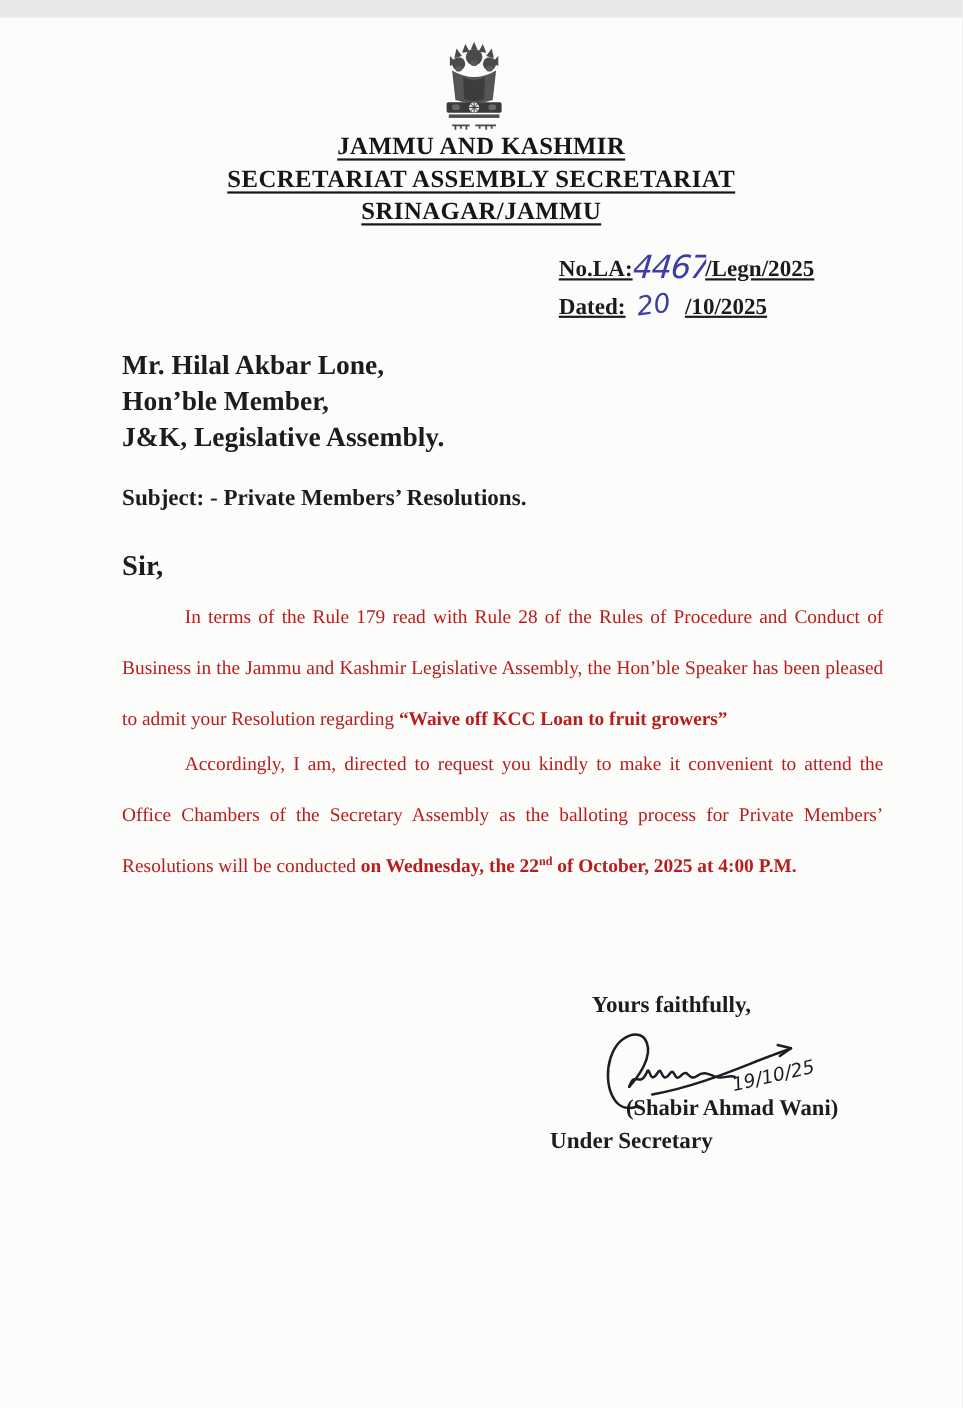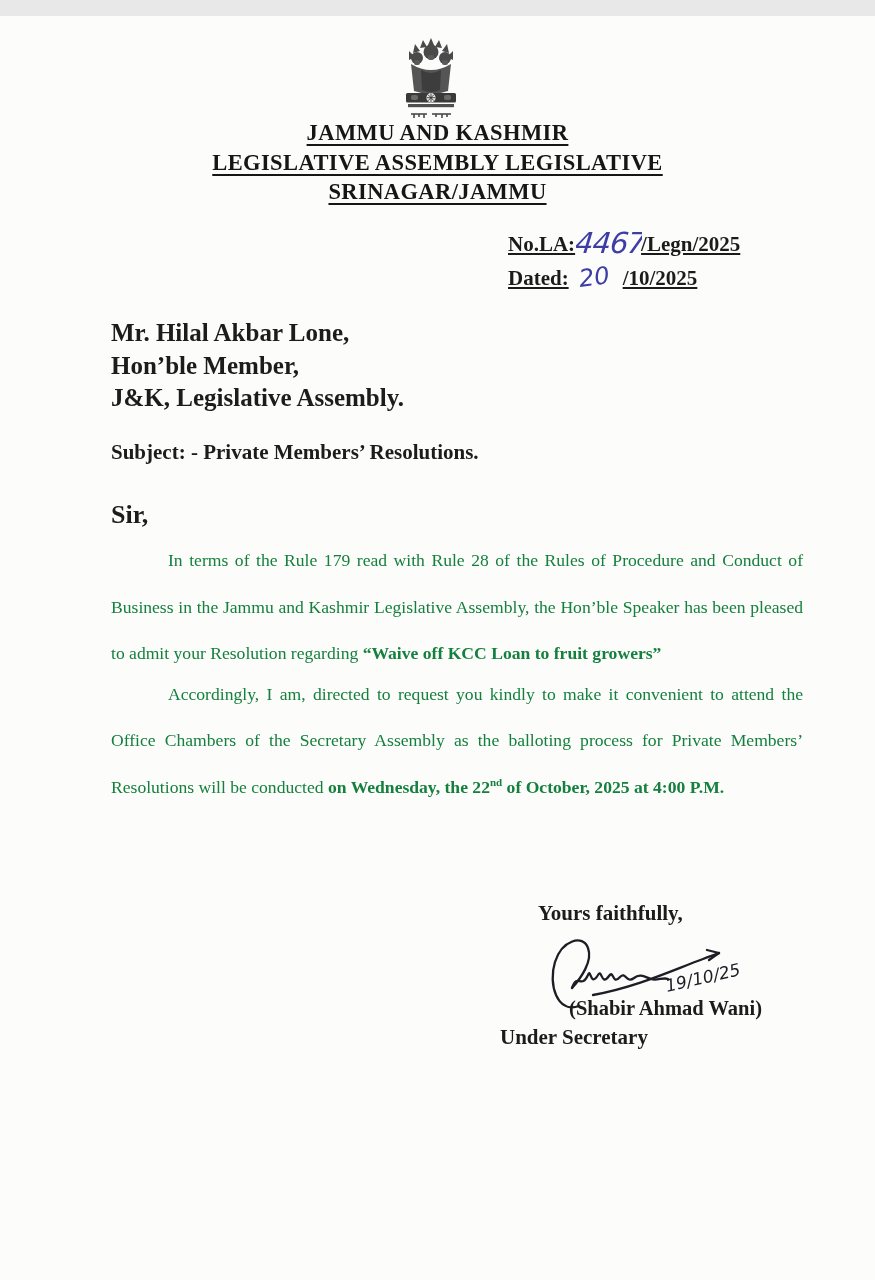--- a/index.html
+++ b/index.html
@@ -90,21 +90,21 @@
   }
 
   
   .letter-body {
     position: absolute;
     left: 111px;
     top: 521px;
     width: 692px;
     font-size: 17.6px;
     line-height: 46.5px;
-    color: #15803d;
+    color: #b91c1c;
     text-align: justify;
   }
   .letter-body p { margin: 0; text-indent: 57px; }
   .letter-body p + p { margin-top: -6px; }
   .letter-body sup { font-size: 11px; line-height: 0; }
 
   
   .valediction {
     position: absolute;
     left: 538px;
@@ -198,21 +198,21 @@
         <line x1="25" y1="78" x2="25" y2="82"></line>
         <line x1="37" y1="78" x2="37" y2="81"></line>
         <line x1="43" y1="78" x2="43" y2="82"></line>
         <line x1="48" y1="78" x2="48" y2="81"></line>
       </g>
     </g>
   </svg>
 
   <div class="letterhead">
     <div><span class="lh-line">JAMMU AND KASHMIR</span></div>
-    <div><span class="lh-line">LEGISLATIVE ASSEMBLY LEGISLATIVE</span></div>
+    <div><span class="lh-line">SECRETARIAT ASSEMBLY SECRETARIAT</span></div>
     <div><span class="lh-line">SRINAGAR/JAMMU</span></div>
   </div>
 
   <div class="ref-block">
     <div class="ref-row">
       <span>No.LA:</span>
         <svg class="hand-ref-svg" width="66" height="34" viewBox="0 0 66 34">
           <text class="hand-ink-text" x="1" y="26" font-size="29" fill="#3d3da6" letter-spacing="-1" transform="skewX(-6)">4467</text>
         </svg>
         <span>/Legn/2025</span>

